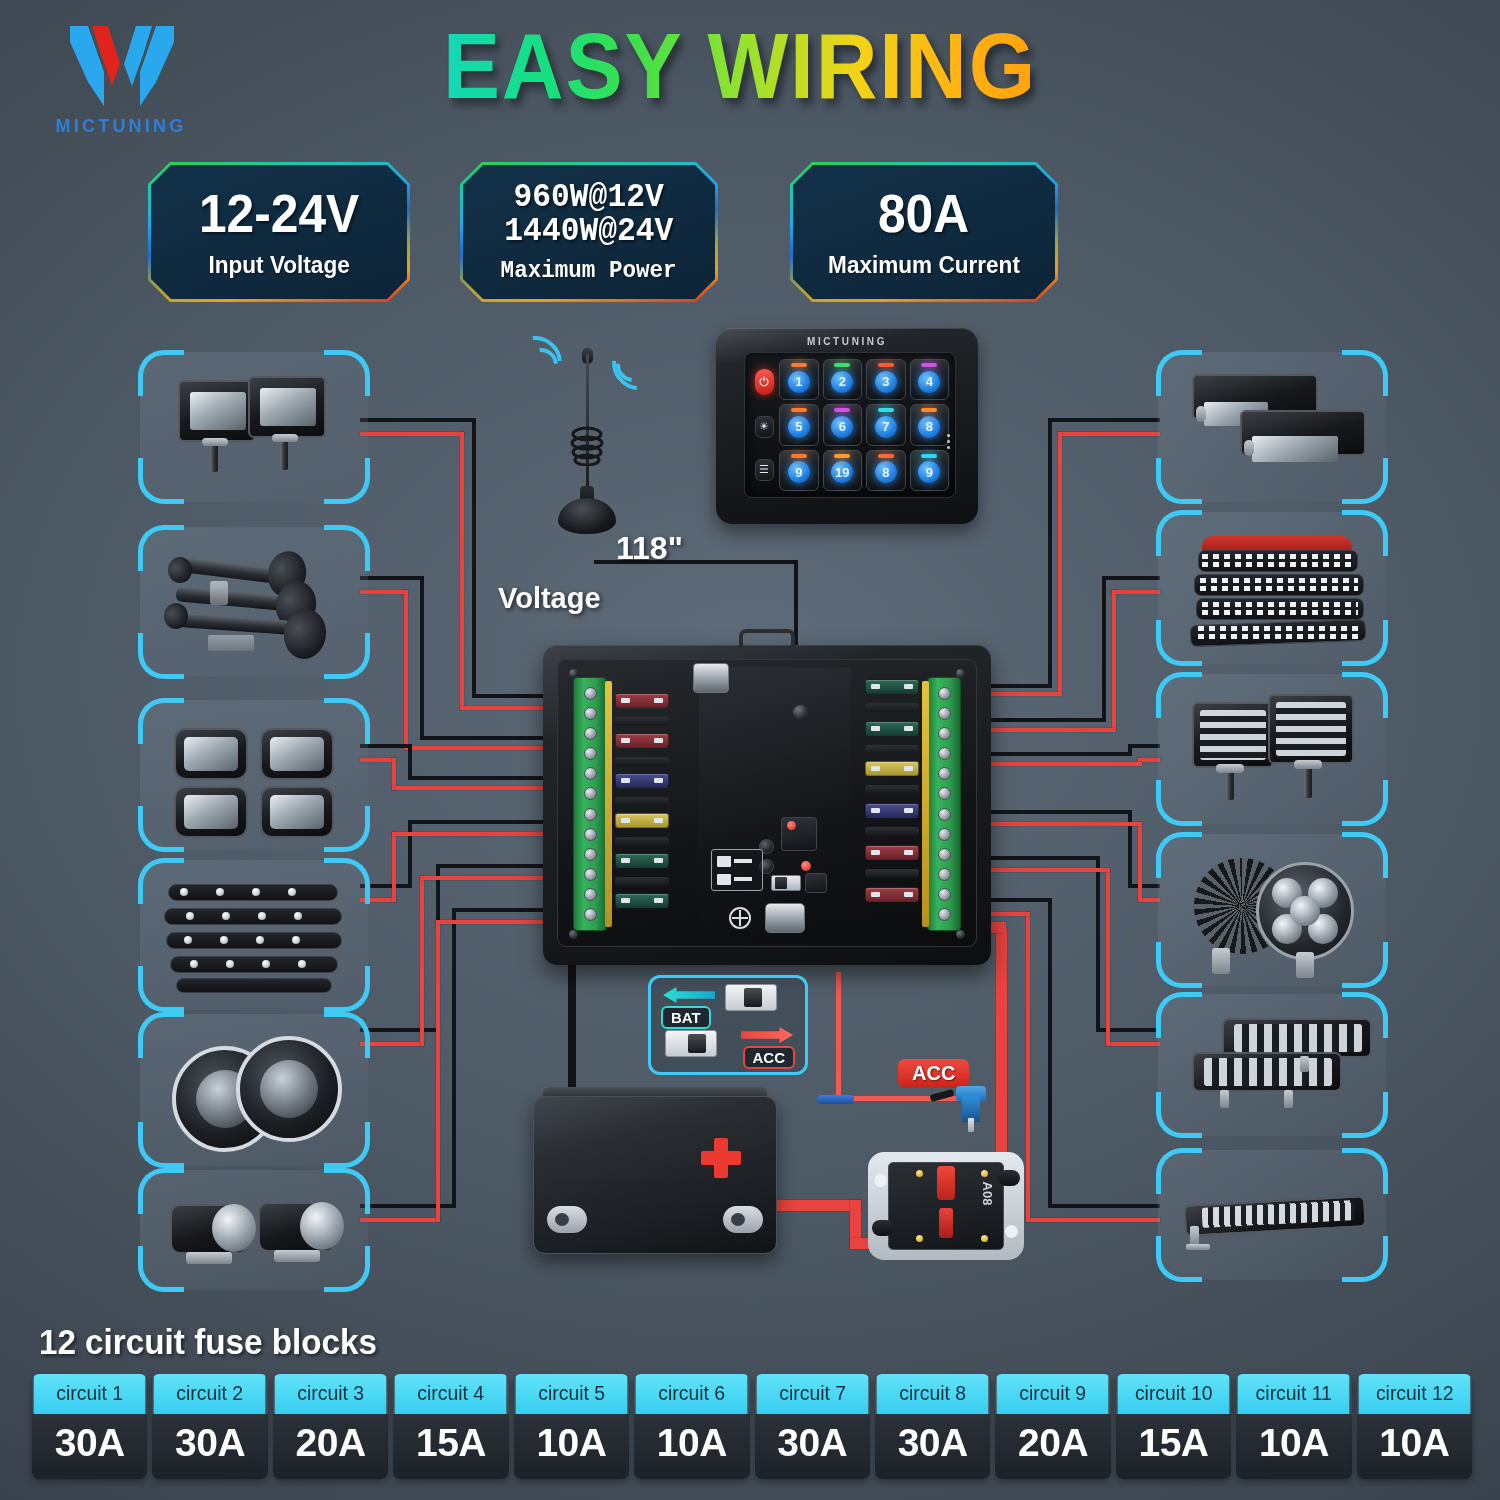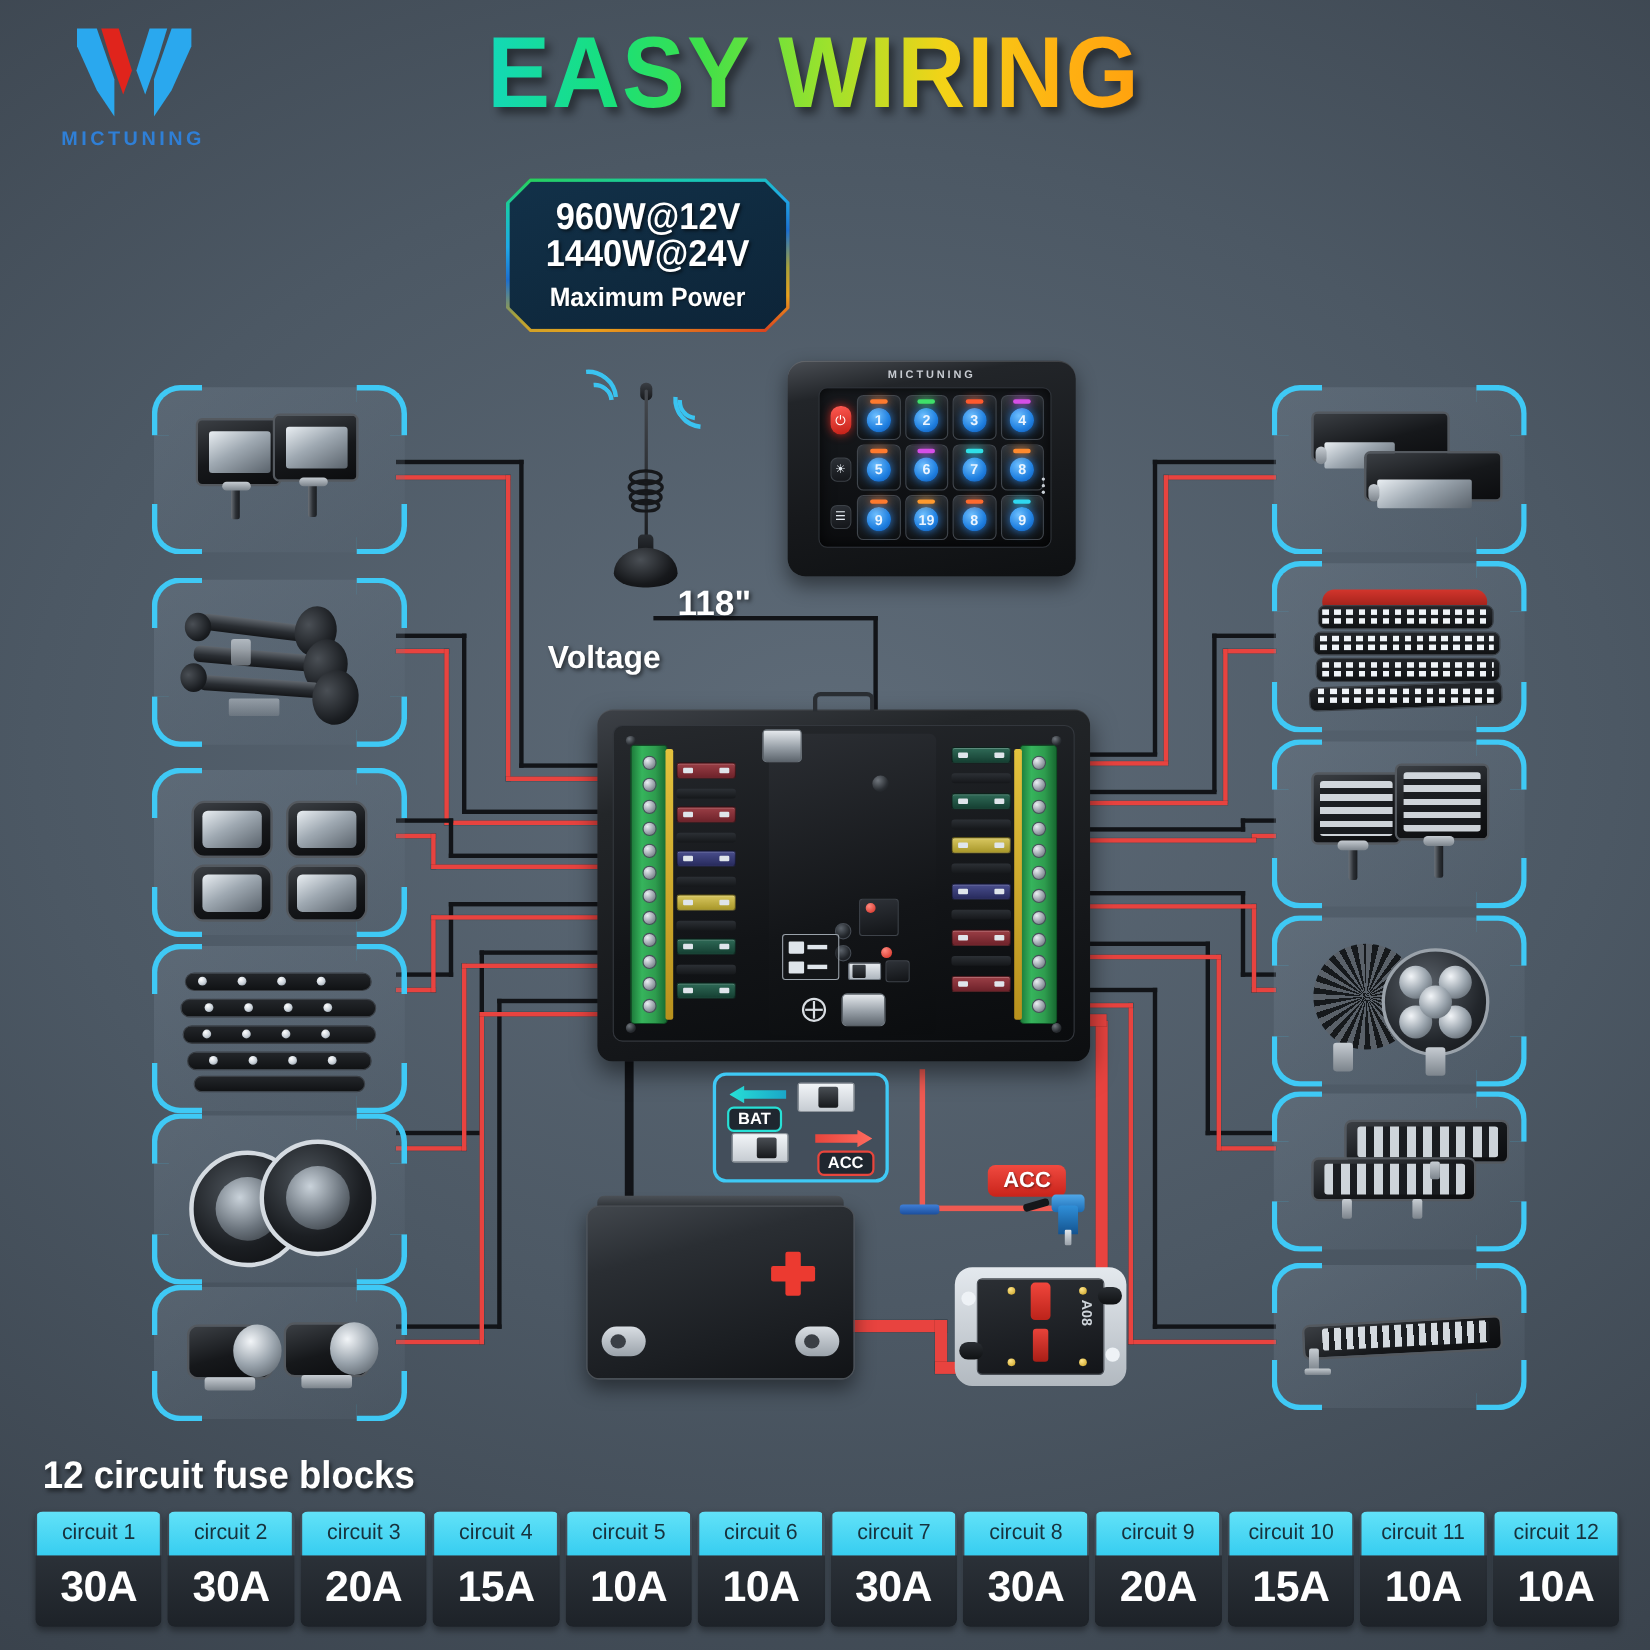--- a/index.html
+++ b/index.html
@@ -54,21 +54,21 @@
     font-weight: bold; color: #fff; line-height: 1.0;
     text-shadow: 2px 2px 3px rgba(0,0,0,0.55);
     transform: scaleX(0.92); white-space: nowrap;
   }
   .spec-label {
     font-weight: bold; color: #fff; line-height: 1.12; text-align: center;
     text-shadow: 1px 1px 2px rgba(0,0,0,0.5); transform: scaleX(0.94);
   }
 
   #badge-voltage  { left: 148px; top: 162px; width: 262px; height: 140px; }
-  #badge-power    { left: 460px; top: 162px; width: 258px; height: 140px; }
+  #badge-power    { left: 460px; top: 162px; width: 258px; height: 140px; font-family: Liberation Mono, monospace; }
   #badge-current  { left: 790px; top: 162px; width: 268px; height: 140px; }
   #badge-temp     { left: 1122px; top: 162px; width: 268px; height: 140px; }
 
   #badge-voltage .spec-value { font-size: 54px; }
   #badge-voltage .spec-label { font-size: 24px; margin-top: 12px; }
   #badge-power .spec-value   { font-size: 34px; }
   #badge-power .spec-label   { font-size: 24px; margin-top: 10px; }
   #badge-current .spec-value { font-size: 54px; }
   #badge-current .spec-label { font-size: 24px; margin-top: 12px; }
   #badge-temp .spec-value    { font-size: 33px; }
@@ -335,29 +335,41 @@
       <path d="M6 4 L24 4 L40 50 L40 84 L24 60 L6 20 Z" fill="#2aa8ee"></path>
       <path d="M28 4 L44 4 L56 42 L48 64 L36 30 Z" fill="#e0241c"></path>
       <path d="M110 4 L92 4 L76 50 L76 84 L92 60 L110 20 Z" fill="#2aa8ee"></path>
       <path d="M88 4 L72 4 L60 42 L68 64 L80 30 Z" fill="#2aa8ee"></path>
     </svg>
     <div class="wordmark">MICTUNING</div>
   </div>
 
   <div class="abs" id="title">EASY WIRING</div>
 
+  <div class="abs spec-badge" id="badge-voltage">
+    <div class="spec-inner">
+      <div class="spec-value">12-24V</div>
+      <div class="spec-label">Input Voltage</div>
+    </div>
+  </div>
 
   <div class="abs spec-badge" id="badge-power">
     <div class="spec-inner">
       <div class="spec-value">960W@12V</div>
       <div class="spec-value">1440W@24V</div>
       <div class="spec-label">Maximum Power</div>
     </div>
   </div>
 
+  <div class="abs spec-badge" id="badge-current">
+    <div class="spec-inner">
+      <div class="spec-value">80A</div>
+      <div class="spec-label">Maximum Current</div>
+    </div>
+  </div>
 
 
   <div class="abs" style="inset:0;">
 
     <div class="wire black abs" style="left:360px; top:418px; width:116px; height:4px;"></div>
     <div class="wire black abs" style="left:472px; top:418px; width:4px; height:280px;"></div>
     <div class="wire black abs" style="left:472px; top:694px; width:96px; height:4px;"></div>
     <div class="wire red abs" style="left:360px; top:432px; width:104px; height:4px;"></div>
     <div class="wire red abs" style="left:460px; top:432px; width:4px; height:278px;"></div>
     <div class="wire red abs" style="left:460px; top:706px; width:108px; height:4px;"></div>

